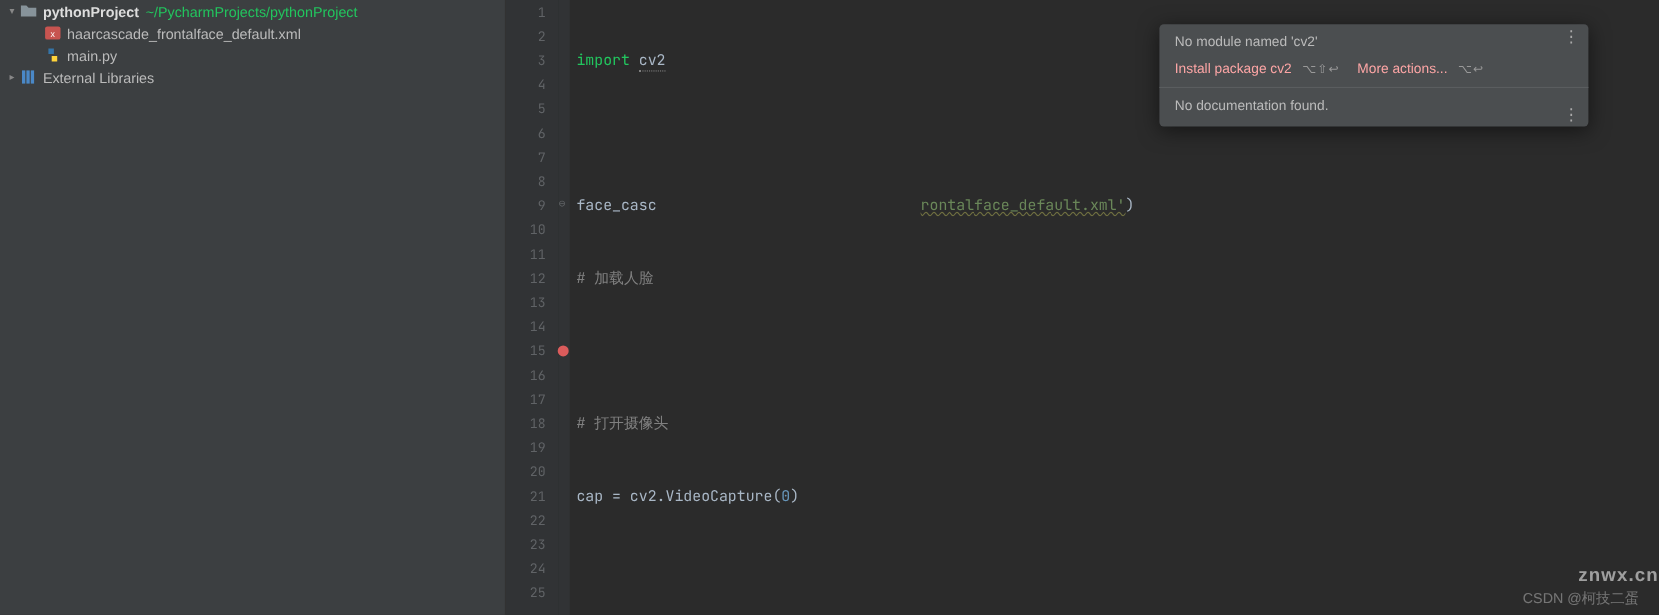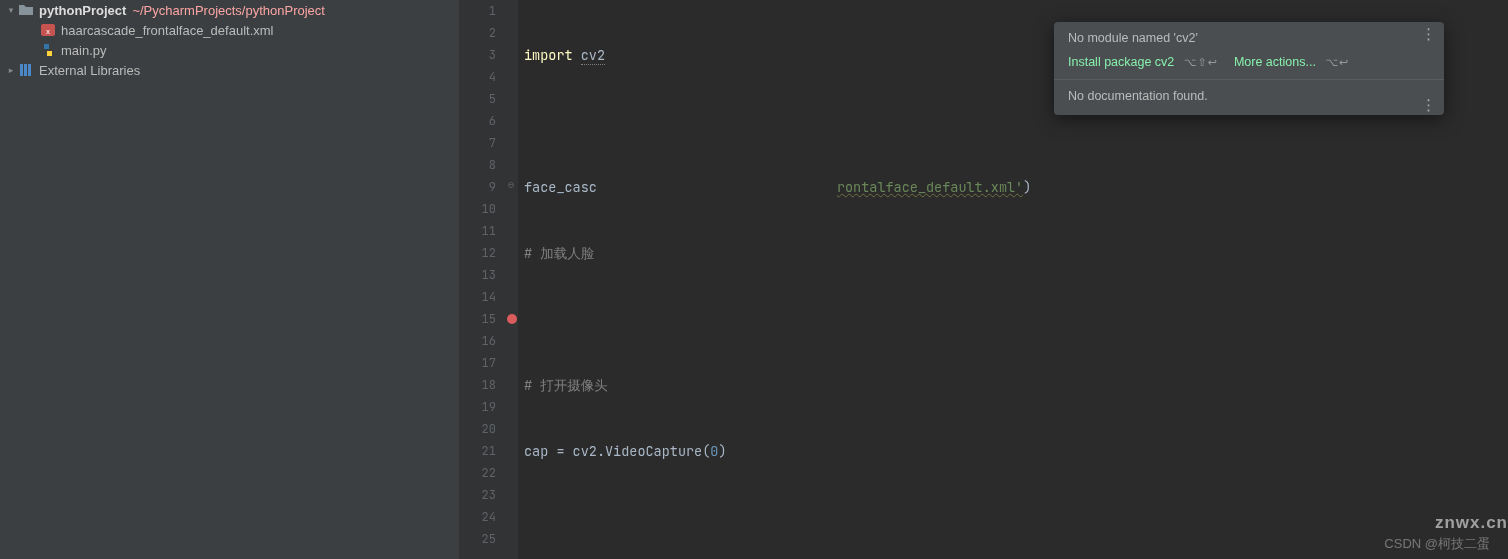--- a/index.html
+++ b/index.html
@@ -29,21 +29,21 @@
     padding-left:6px;
     white-space:nowrap;
   }
   .arrow {
     width:10px; display:inline-block; font-size:9px; color:#888;
     text-align:center; margin-right:2px;
   }
   .icon { width:16px; height:16px; margin-right:5px; display:inline-flex; align-items:center; justify-content:center; }
   .tree-label { color:#bbbbbb; }
   .bold { font-weight:bold; color:#dddddd; }
-  .path-hint { color:#fca5a5; margin-left:6px; }
+  .path-hint { color:#22c55e; margin-left:6px; }
   .indent1 { padding-left:40px; }
   .indent0b { padding-left:6px; }
 
   
   .editor { flex:1; display:flex; background:#2b2b2b; position:relative; }
   .gutter {
     width:48px;
     background:#313335;
     text-align:right;
     padding-right:12px;
@@ -62,21 +62,21 @@
     left:-1px;
   }
   .fold {
     position:absolute; left:0px; font-size:10px; color:#606366;
   }
   .code {
     flex:1; padding-left:6px; line-height:22px; font-size:13.5px;
     position:relative; white-space:pre;
   }
   .code .line { height:22px; }
-  .kw { color:#fef9c3; }
+  .kw { color:#22c55e; }
   .num { color:#6897bb; }
   .str { color:#6a8759; }
   .cmt { color:#808080; }
   .id  { color:#a9b7c6; }
   .squig { text-decoration:underline wavy #707040; text-decoration-thickness:1px; }
   .err { border-bottom:1px dotted #808080; }
 
   
   .popup {
     position:absolute;
@@ -86,21 +86,21 @@
     color:#bbbbbb;
     font-family:-apple-system,"Segoe UI",Arial,sans-serif;
     font-size:12.5px;
     border-radius:4px;
     box-shadow:0 4px 18px rgba(0,0,0,0.5);
     z-index:10;
   }
   .popup-row { padding:9px 14px 5px 14px; display:flex; align-items:center; }
   .popup-row2 { padding:5px 14px 10px 14px; display:flex; align-items:center; gap:16px; }
   .popup-divider { border-top:1px solid #5a5d5f; }
-  .popup-link { color:#86efac; cursor:pointer; }
+  .popup-link { color:#fca5a5; cursor:pointer; }
   .shortcut { color:#999; font-size:11px; margin-left:6px; letter-spacing:1px; }
   .more-menu { position:absolute; right:8px; color:#aaa; font-size:15px; cursor:pointer; letter-spacing:0; line-height:4px; }
 
   
   .wm1 { position:absolute; right:0; bottom:26px; color:rgba(255,255,255,0.55); font-family:Arial,sans-serif; font-size:17px; font-weight:bold; letter-spacing:1px; }
   .wm2 { position:absolute; right:18px; bottom:6px; color:rgba(255,255,255,0.35); font-family:Arial,sans-serif; font-size:13px; }
 </style>
 </head>
 <body>
 

